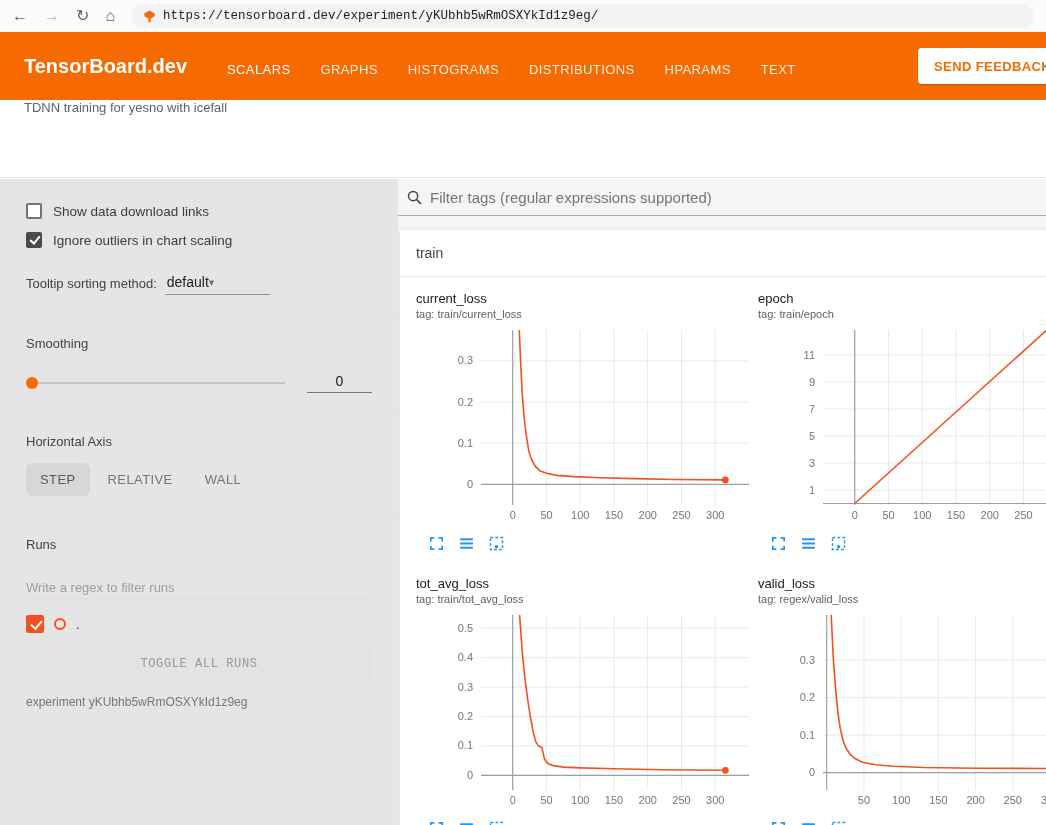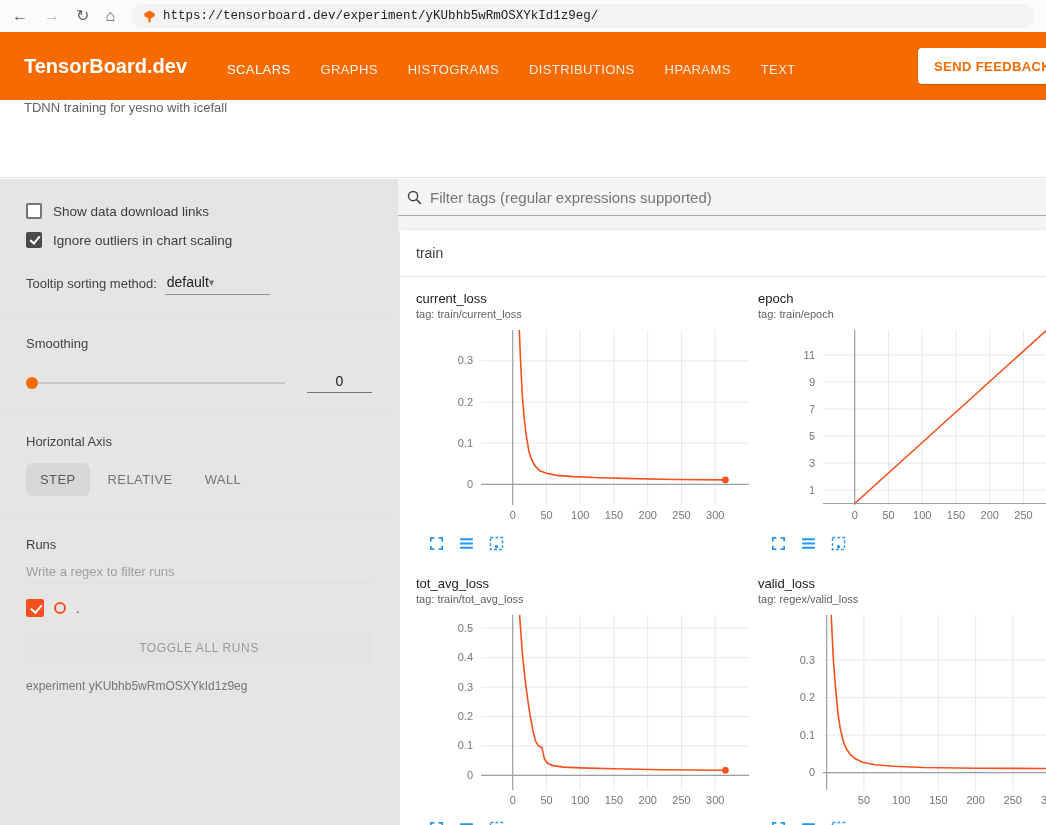--- a/index.html
+++ b/index.html
@@ -62,27 +62,27 @@
   .slider-thumb{position:absolute;left:0;top:1px;width:12px;height:12px;border-radius:50%;
     background:var(--orange,#f66b01)}
   .smooth-value{width:65px;margin-left:22px;border:none;border-bottom:1px solid #757575;outline:none;
     font-size:14px;color:#212121;text-align:center;padding-bottom:3px;background:transparent;
     font-family:"Liberation Sans",sans-serif}
   .axis-buttons{display:flex;align-items:center;gap:4px;margin-top:14px}
   .axis-btn{border:none;background:transparent;font-size:13px;letter-spacing:.4px;color:#757575;
     padding:9px 14px;cursor:pointer;border-radius:6px;font-family:"Liberation Sans",sans-serif}
   .axis-btn.selected{background:#d7d7d7;color:#595959}
   .runs-filter{width:100%;border:none;border-bottom:1px solid #dedede;outline:none;font-size:13px;
-    color:#212121;padding:8px 0 3px;margin-top:4px;background:transparent;font-family:"Liberation Sans",sans-serif}
+    color:#212121;padding:8px 0 3px;margin-top:20px;background:transparent;font-family:"Liberation Sans",sans-serif}
   .runs-filter::placeholder{color:#9e9e9e}
   .run-row{display:flex;align-items:center;gap:10px;margin-top:16px}
   .run-circle{width:12px;height:12px;border:2px solid var(--line,#f4511e);border-radius:50%;flex-shrink:0}
   .run-name{font-size:13px;color:#3c3c3c}
   .toggle-btn{width:100%;margin-top:14px;border:none;background:#e3e3e3;color:#999;font-size:12px;
-    letter-spacing:.6px;padding:10px 4px;border-radius:4px;cursor:pointer;font-family:Liberation Sans, sans-serif}
+    letter-spacing:.6px;padding:10px 4px;border-radius:4px;cursor:pointer;font-family:Liberation Mono, monospace}
   .exp-note{margin-top:14px;font-size:12px;color:#757575}
 
   
   .filter-row{display:flex;align-items:center;gap:7px;padding:4px 0 9px 8px;border-bottom:1px solid #ababab}
   .filter-input{flex:1;border:none;background:transparent;outline:none;font-size:15px;color:#212121;
     font-family:"Liberation Sans",sans-serif}
   .filter-input::placeholder{color:#757575}
   .card{background:#fff;margin:14px 0 0 2px;width:calc(100% - 2px);height:920px;
     box-shadow:0 1px 4px rgba(0,0,0,.18)}
   .card-header{padding:15px 16px;font-size:14px;color:#424242;border-bottom:1px solid #e6e6e6;cursor:pointer}

